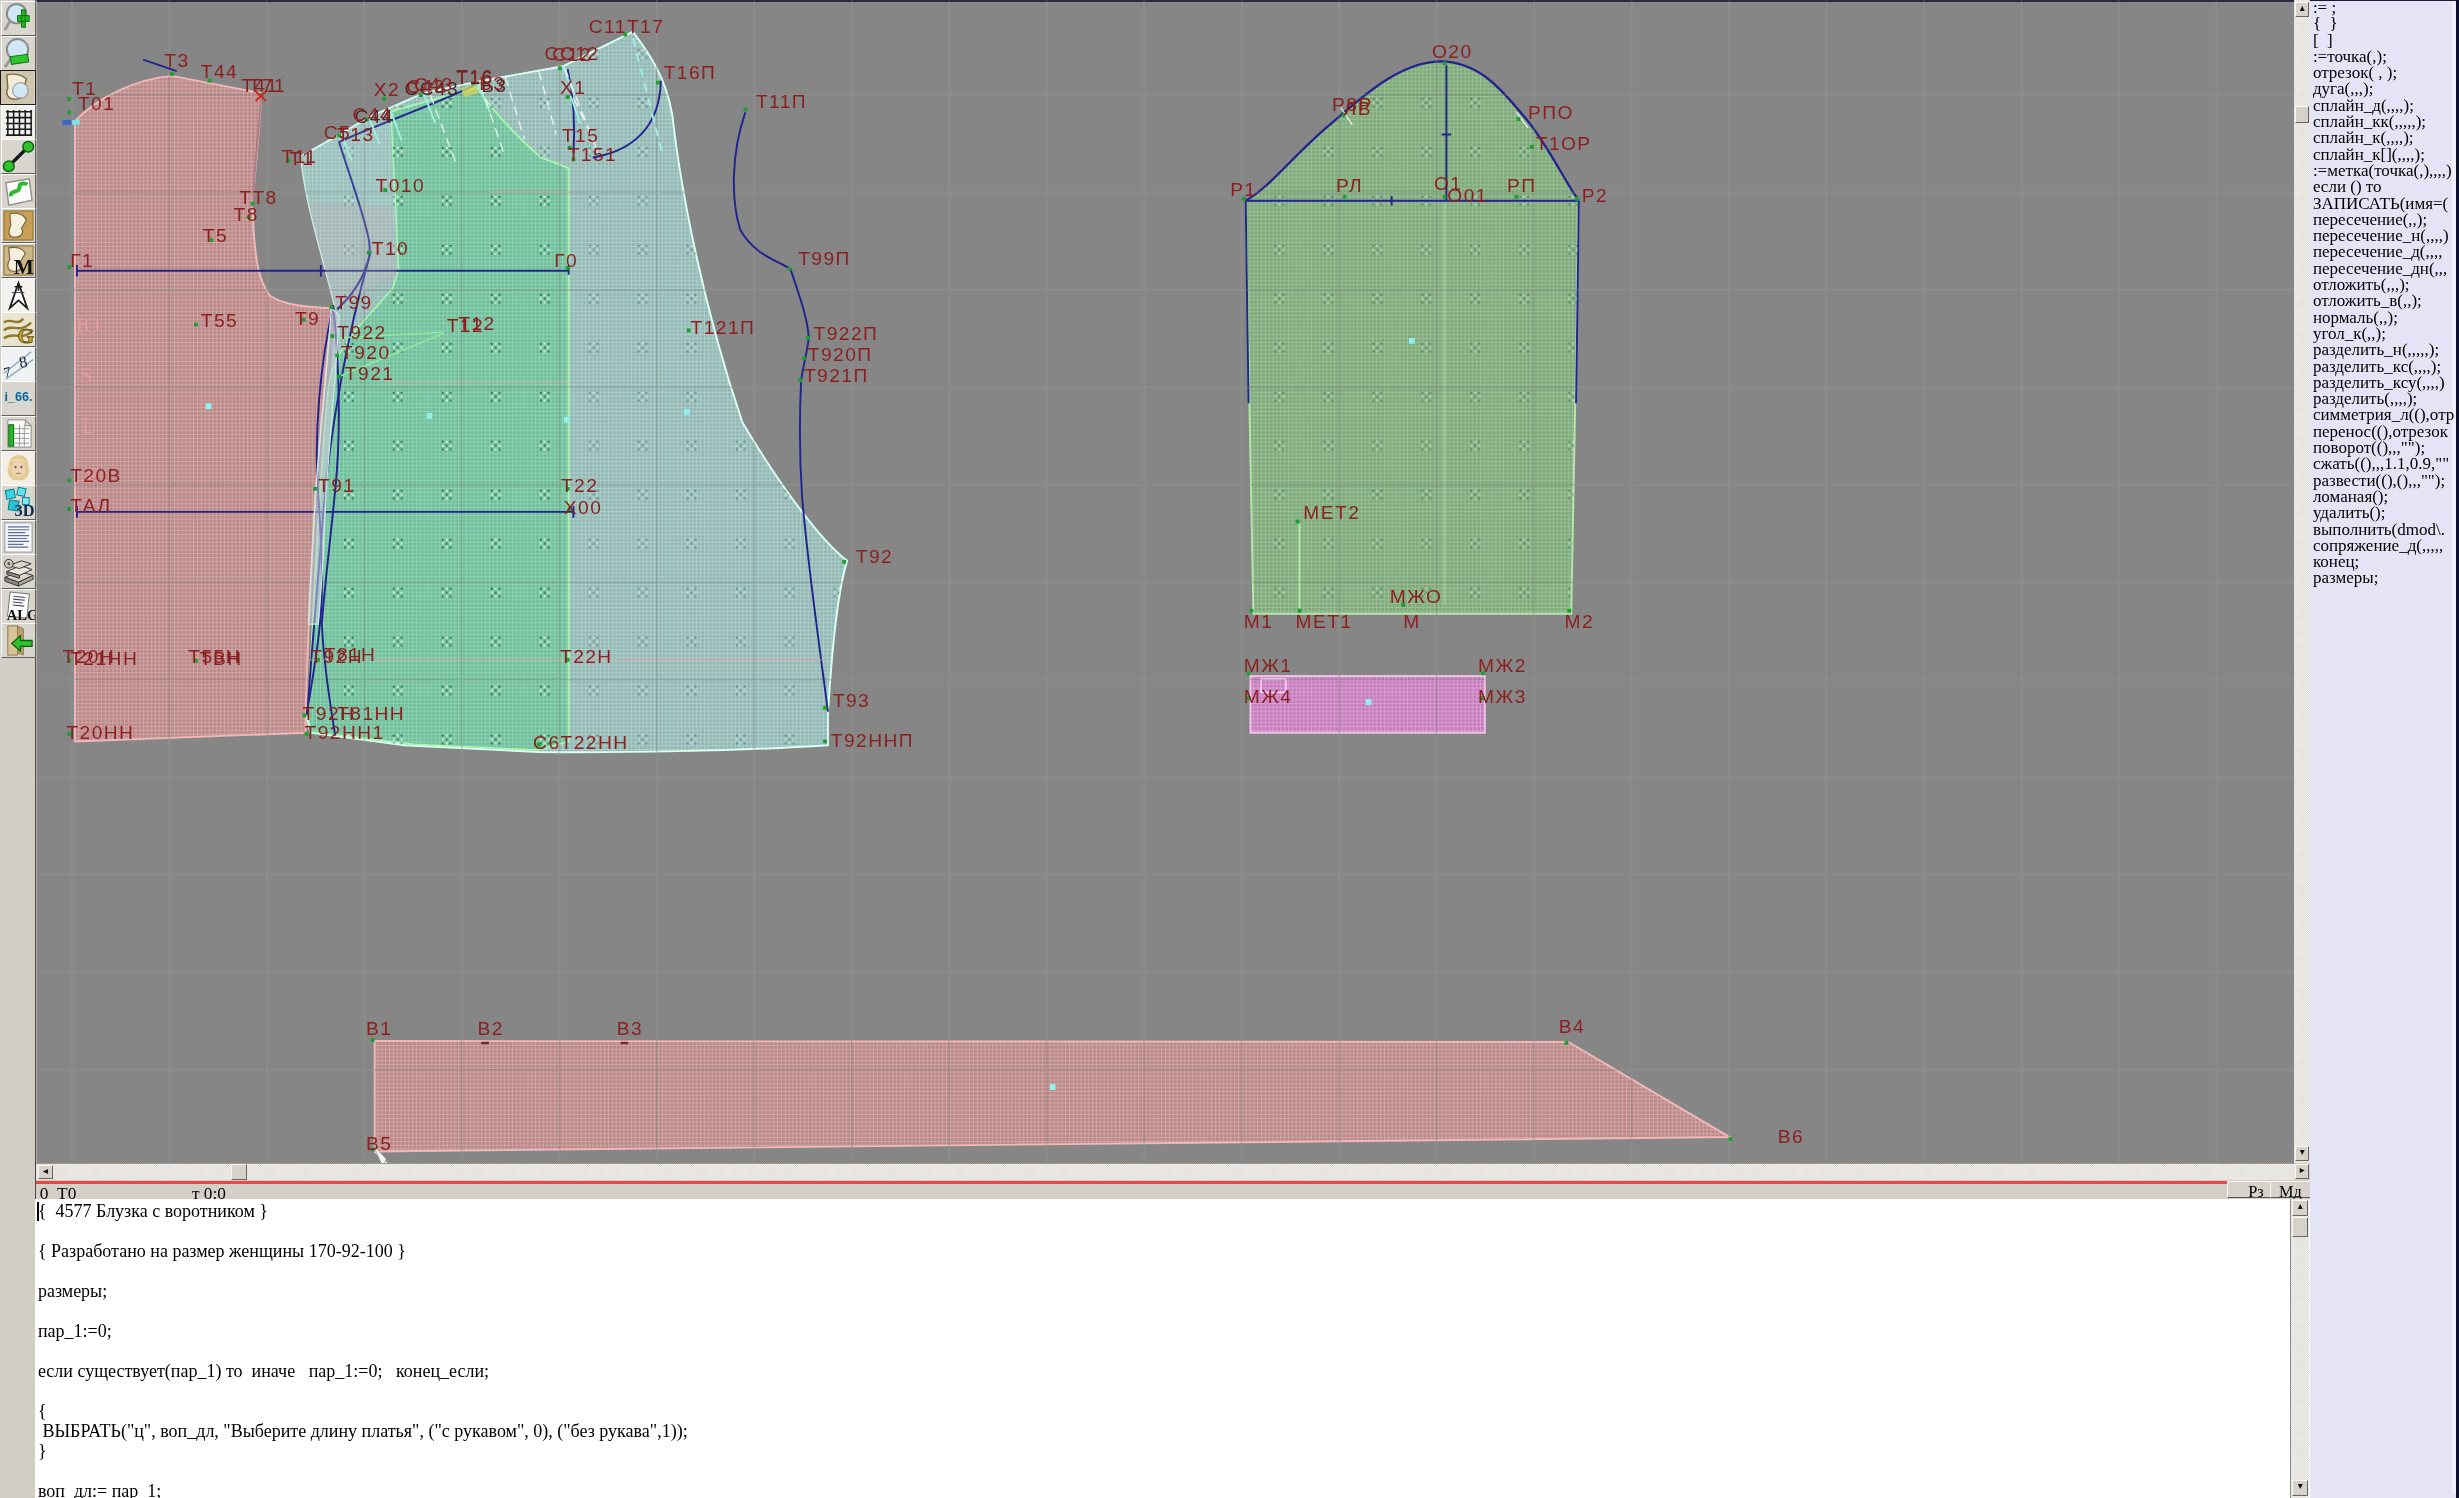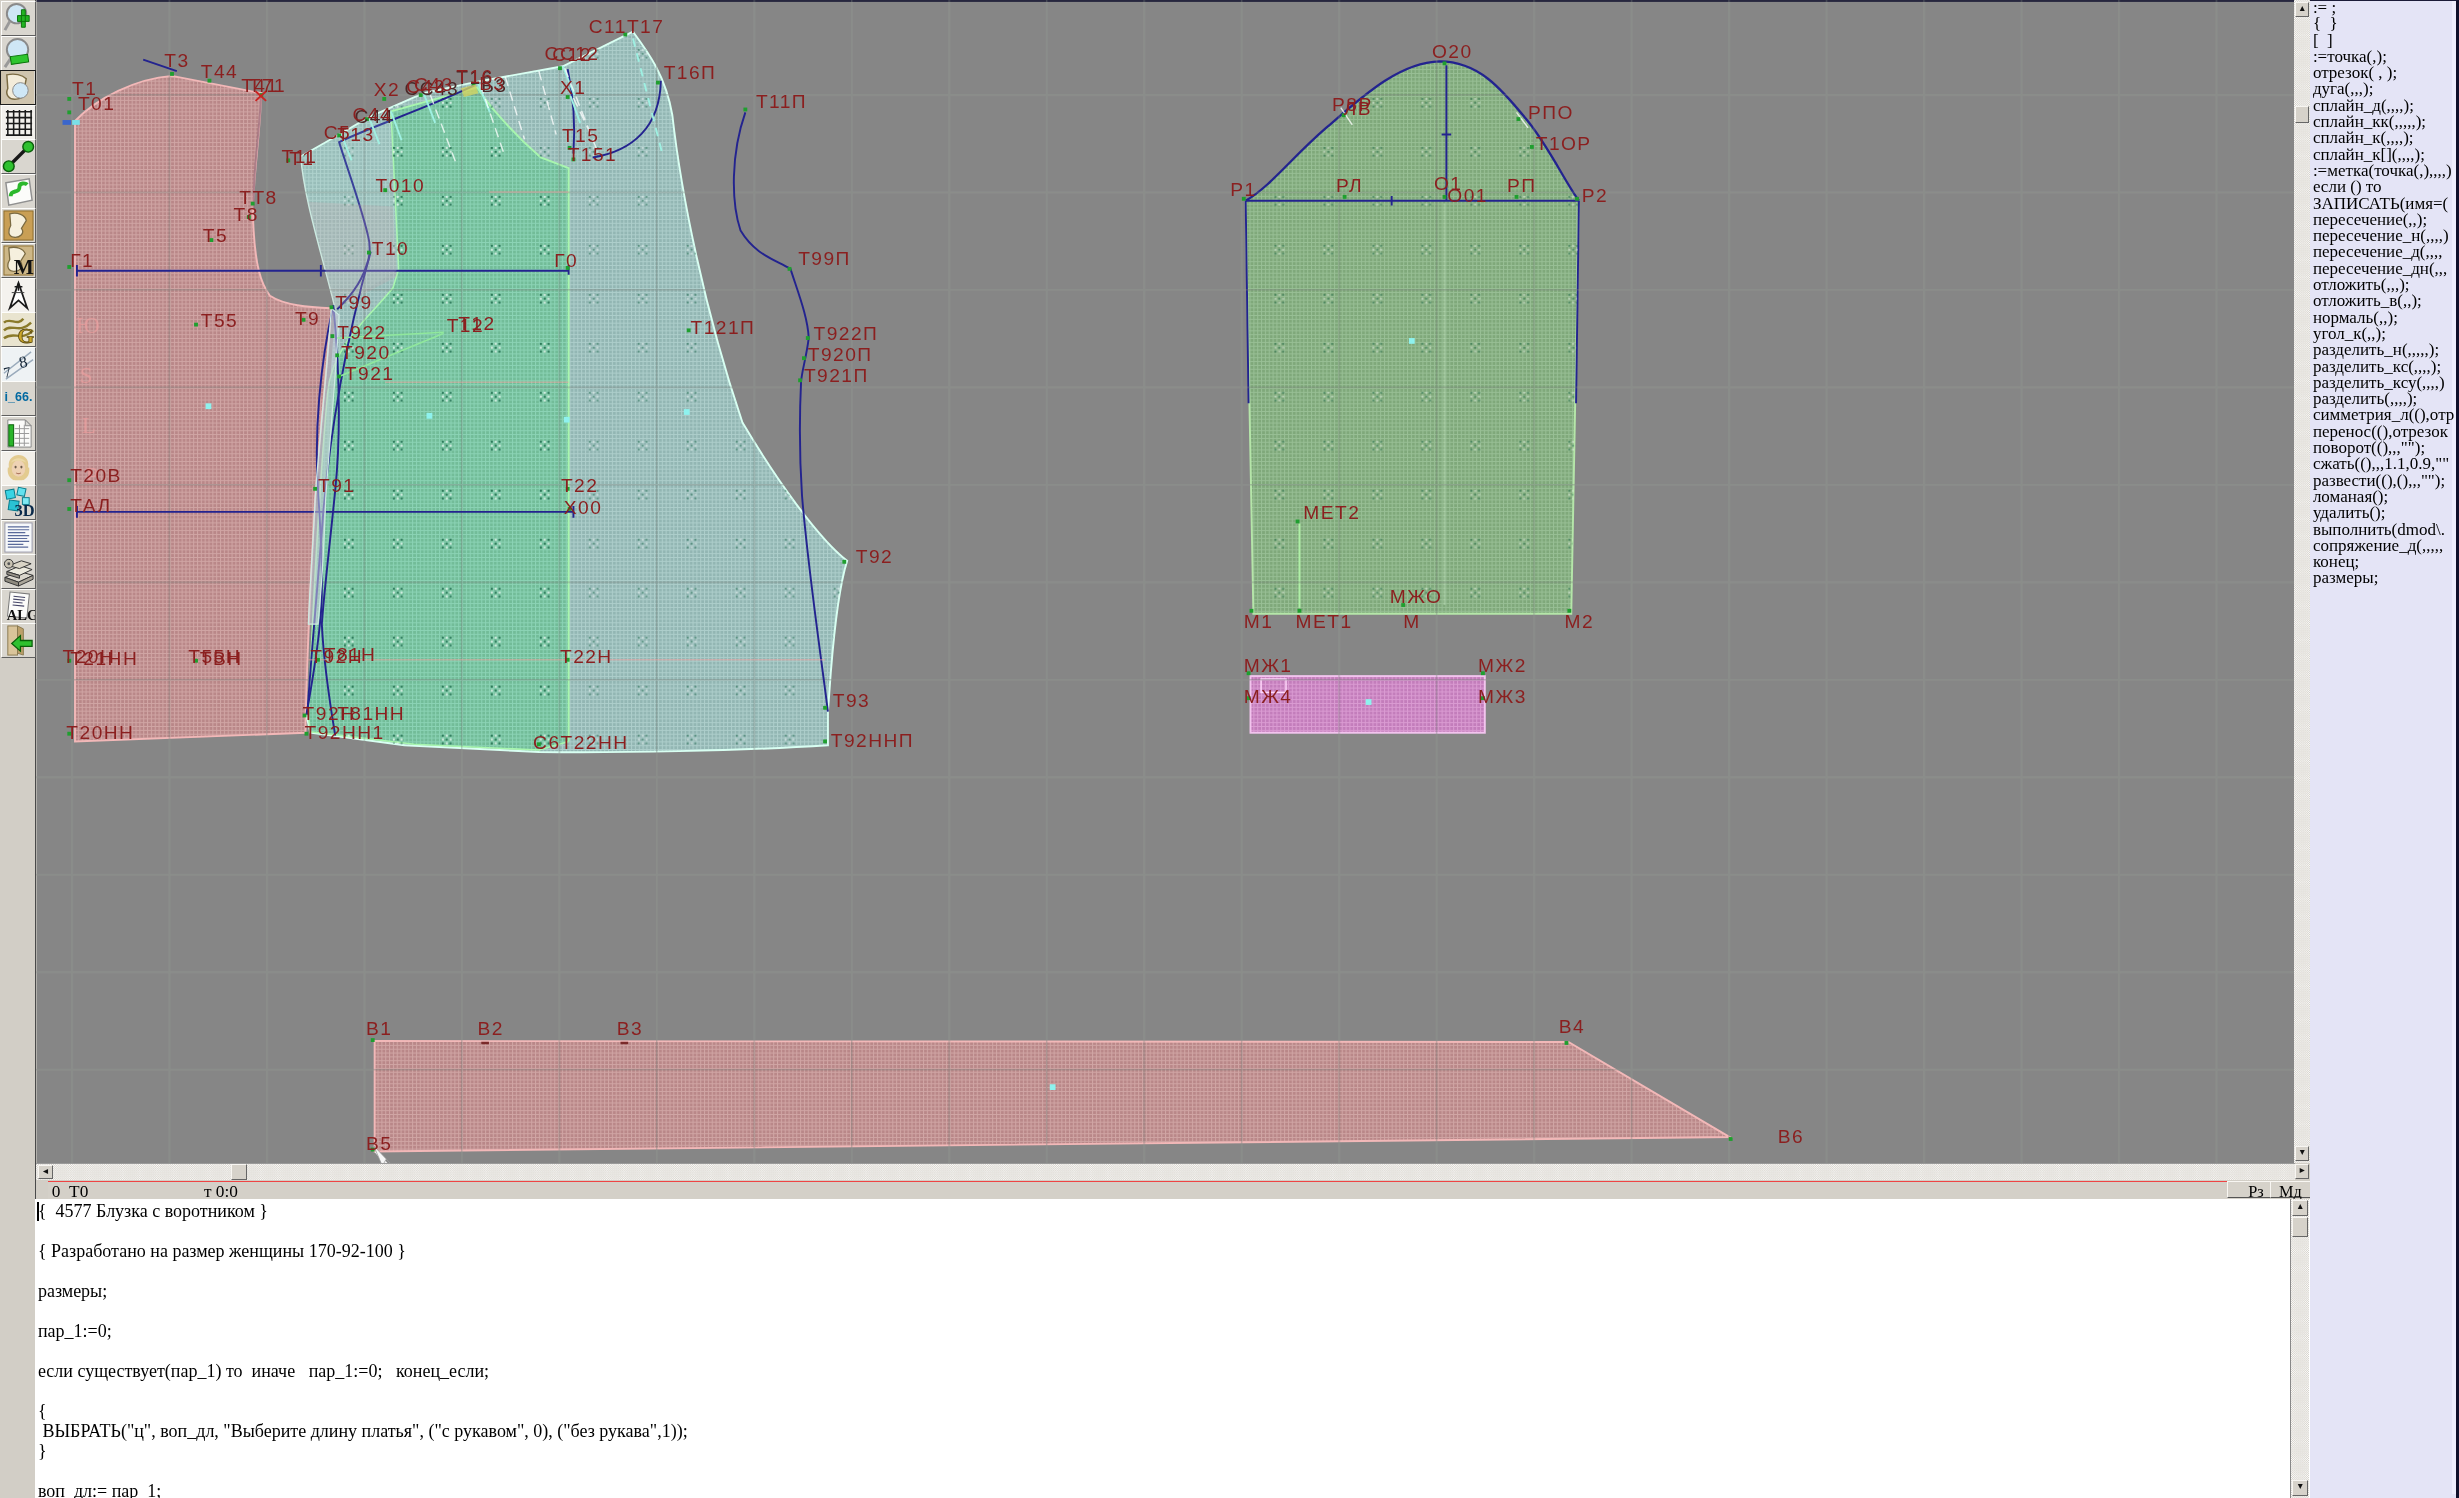--- a/index.html
+++ b/index.html
@@ -1,20 +1,20 @@
 <!DOCTYPE html>
 <html><head><meta charset="utf-8"><style>
 html,body{margin:0;padding:0;width:2459px;height:1499px;overflow:hidden;background:#d2cec6;font-family:"Liberation Sans",sans-serif;}
 #root{position:relative;width:2459px;height:1499px;}
 #tb{position:absolute;left:0;top:0;width:36px;height:1499px;background:#d2cec6;border-right:1px solid #4a4a4a;box-sizing:border-box;}
 .tbtn{position:absolute;left:1px;width:33px;height:33px;background:#d9d6cf;border-top:1px solid #fdfdfb;border-left:1px solid #fdfdfb;border-right:1px solid #5f5f5f;border-bottom:1px solid #5f5f5f;overflow:hidden;}
 .tsel{border:1.9px solid #1c1c1c;left:0px;width:34px;height:33px;}
 #cv{position:absolute;left:36px;top:0;width:2259px;height:1163px;}
 #hs{position:absolute;left:36px;top:1163px;width:2259px;height:17.3px;background-color:#d4d0c8;background-image:linear-gradient(45deg,#ffffff 25%,transparent 25%,transparent 75%,#ffffff 75%),linear-gradient(45deg,#ffffff 25%,transparent 25%,transparent 75%,#ffffff 75%);background-size:1.9px 1.9px;background-position:0 0,1px 1px;border-top:1px solid #9a9a9a;box-sizing:border-box;}
-#st{position:absolute;left:48px;top:1181px;width:2276px;height:18px;background:#d4d0c8;border-top:1px solid #ef4444;box-sizing:border-box;color:#000;font-family:"Liberation Serif",serif;font-size:17.3px;}
+#st{position:absolute;left:36px;top:1181px;width:2276px;height:18px;background:#d4d0c8;border-top:3px solid #ef4444;box-sizing:border-box;color:#000;font-family:"Liberation Serif",serif;font-size:17.3px;}
 #ed{position:absolute;left:35px;top:1199px;width:2420px;height:300px;background:#fff;overflow:hidden;}
 #edtext{position:absolute;left:2.9px;top:1.9px;margin:0;font-family:"Liberation Serif",serif;font-size:18px;line-height:20px;color:#000;white-space:pre;}
 #rsb{position:absolute;left:2294px;top:0;width:16.3px;height:1163px;background-color:#d4d0c8;background-image:linear-gradient(45deg,#ffffff 25%,transparent 25%,transparent 75%,#ffffff 75%),linear-gradient(45deg,#ffffff 25%,transparent 25%,transparent 75%,#ffffff 75%);background-size:1.9px 1.9px;background-position:0 0,1px 1px;}
 #rp{position:absolute;left:2310px;top:0;width:149px;height:1499px;background:#e4e4f6;border-top:1.9px solid #1b1b38;border-right:3.8px solid #10102a;box-sizing:border-box;}
 #rptext{position:absolute;left:2.9px;top:0px;margin:0;font-family:"Liberation Serif",serif;font-size:17px;line-height:16.3px;color:#000;white-space:pre;overflow:hidden;width:142px;}
 #esb{position:absolute;left:2290px;top:1199px;width:19px;height:300px;background-color:#d4d0c8;background-image:linear-gradient(45deg,#ffffff 25%,transparent 25%,transparent 75%,#ffffff 75%),linear-gradient(45deg,#ffffff 25%,transparent 25%,transparent 75%,#ffffff 75%);background-size:1.9px 1.9px;background-position:0 0,1px 1px;border-left:1px solid #888;box-sizing:border-box;}
 .sb{position:absolute;background:#d6d2ca;border-top:1px solid #f8f6f2;border-left:1px solid #f8f6f2;border-right:1px solid #666;border-bottom:1px solid #666;box-sizing:border-box;font-size:8.6px;line-height:11.5px;text-align:center;color:#111;}
 .btn{position:absolute;background:#d6d2ca;border-top:1px solid #f8f6f2;border-left:1px solid #f8f6f2;border-right:1px solid #555;border-bottom:1px solid #555;box-sizing:border-box;font-family:"Liberation Serif",serif;font-size:16.3px;text-align:center;color:#000;}
 </style></head>
 <body>

